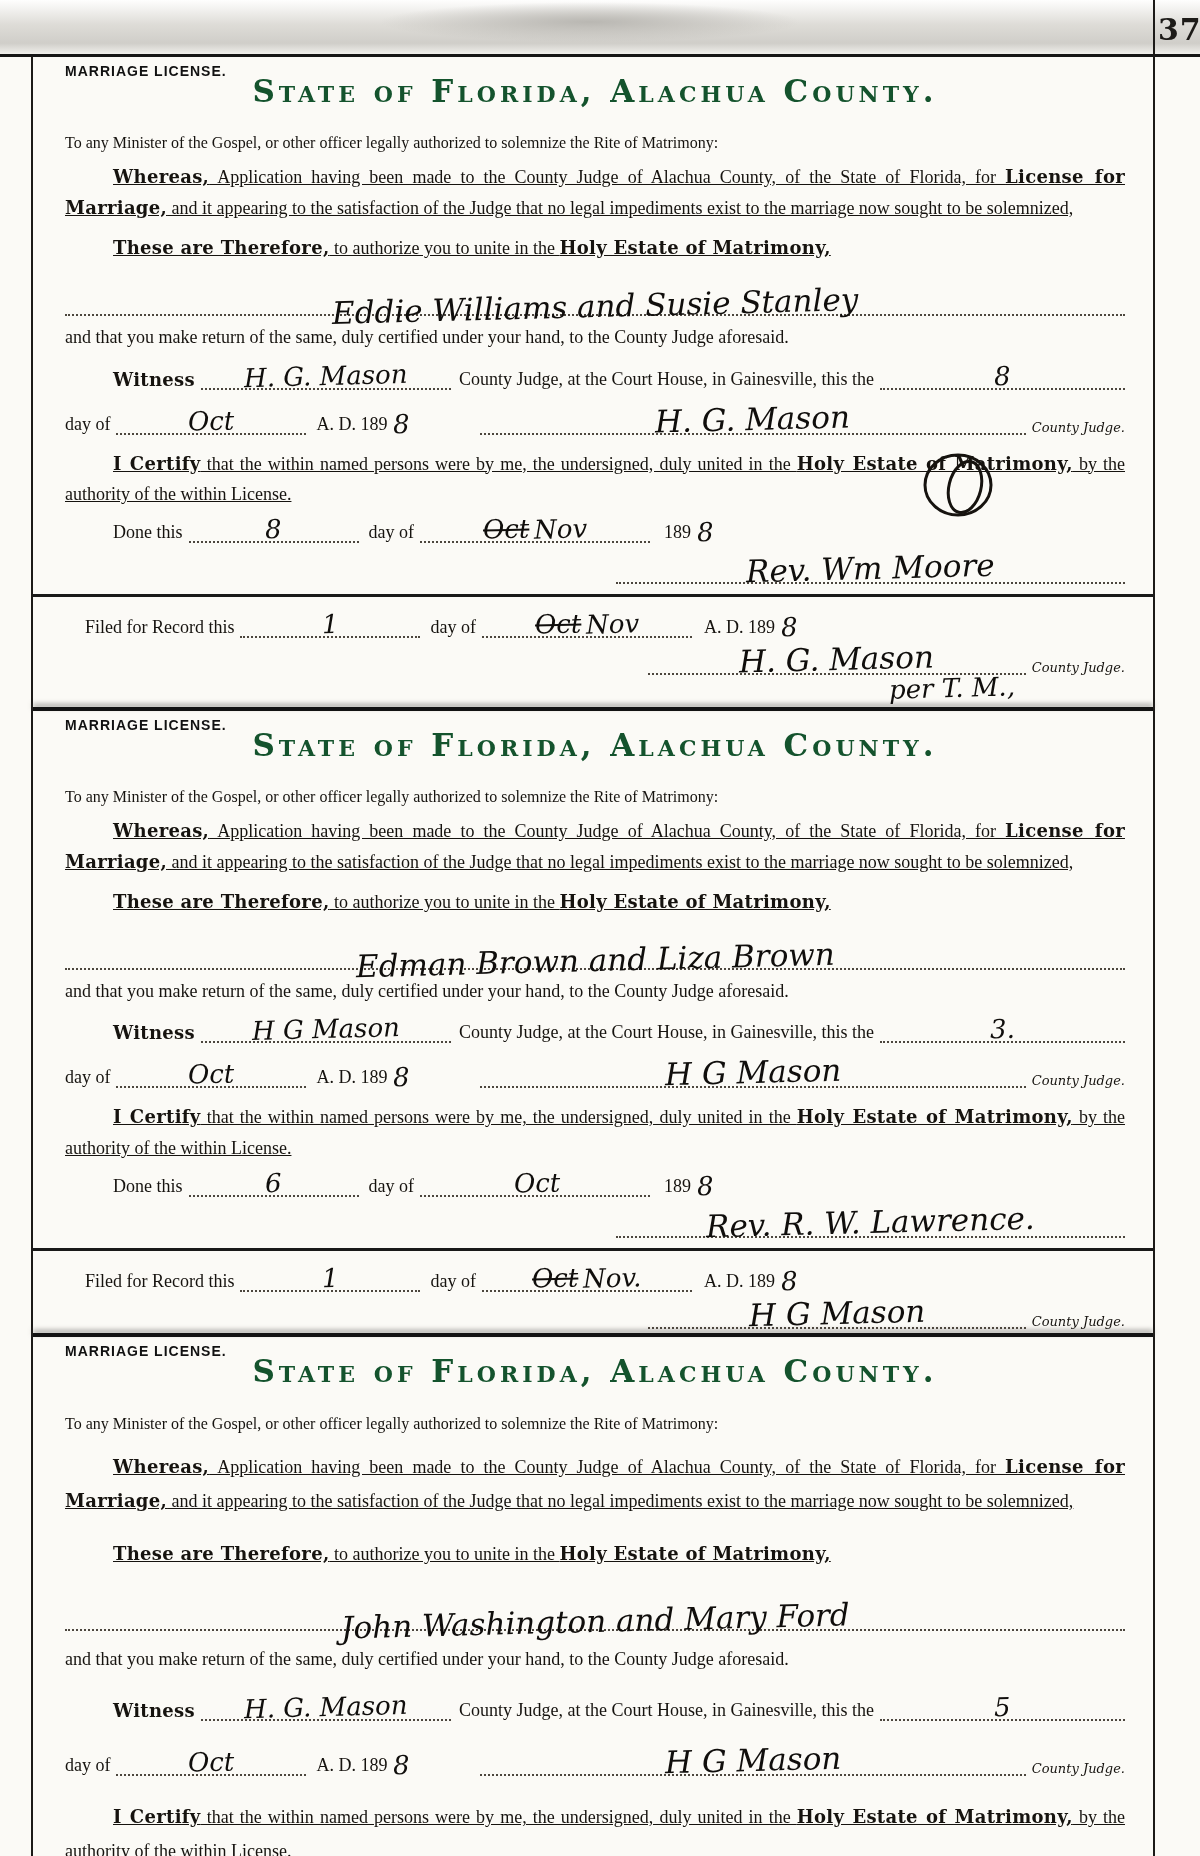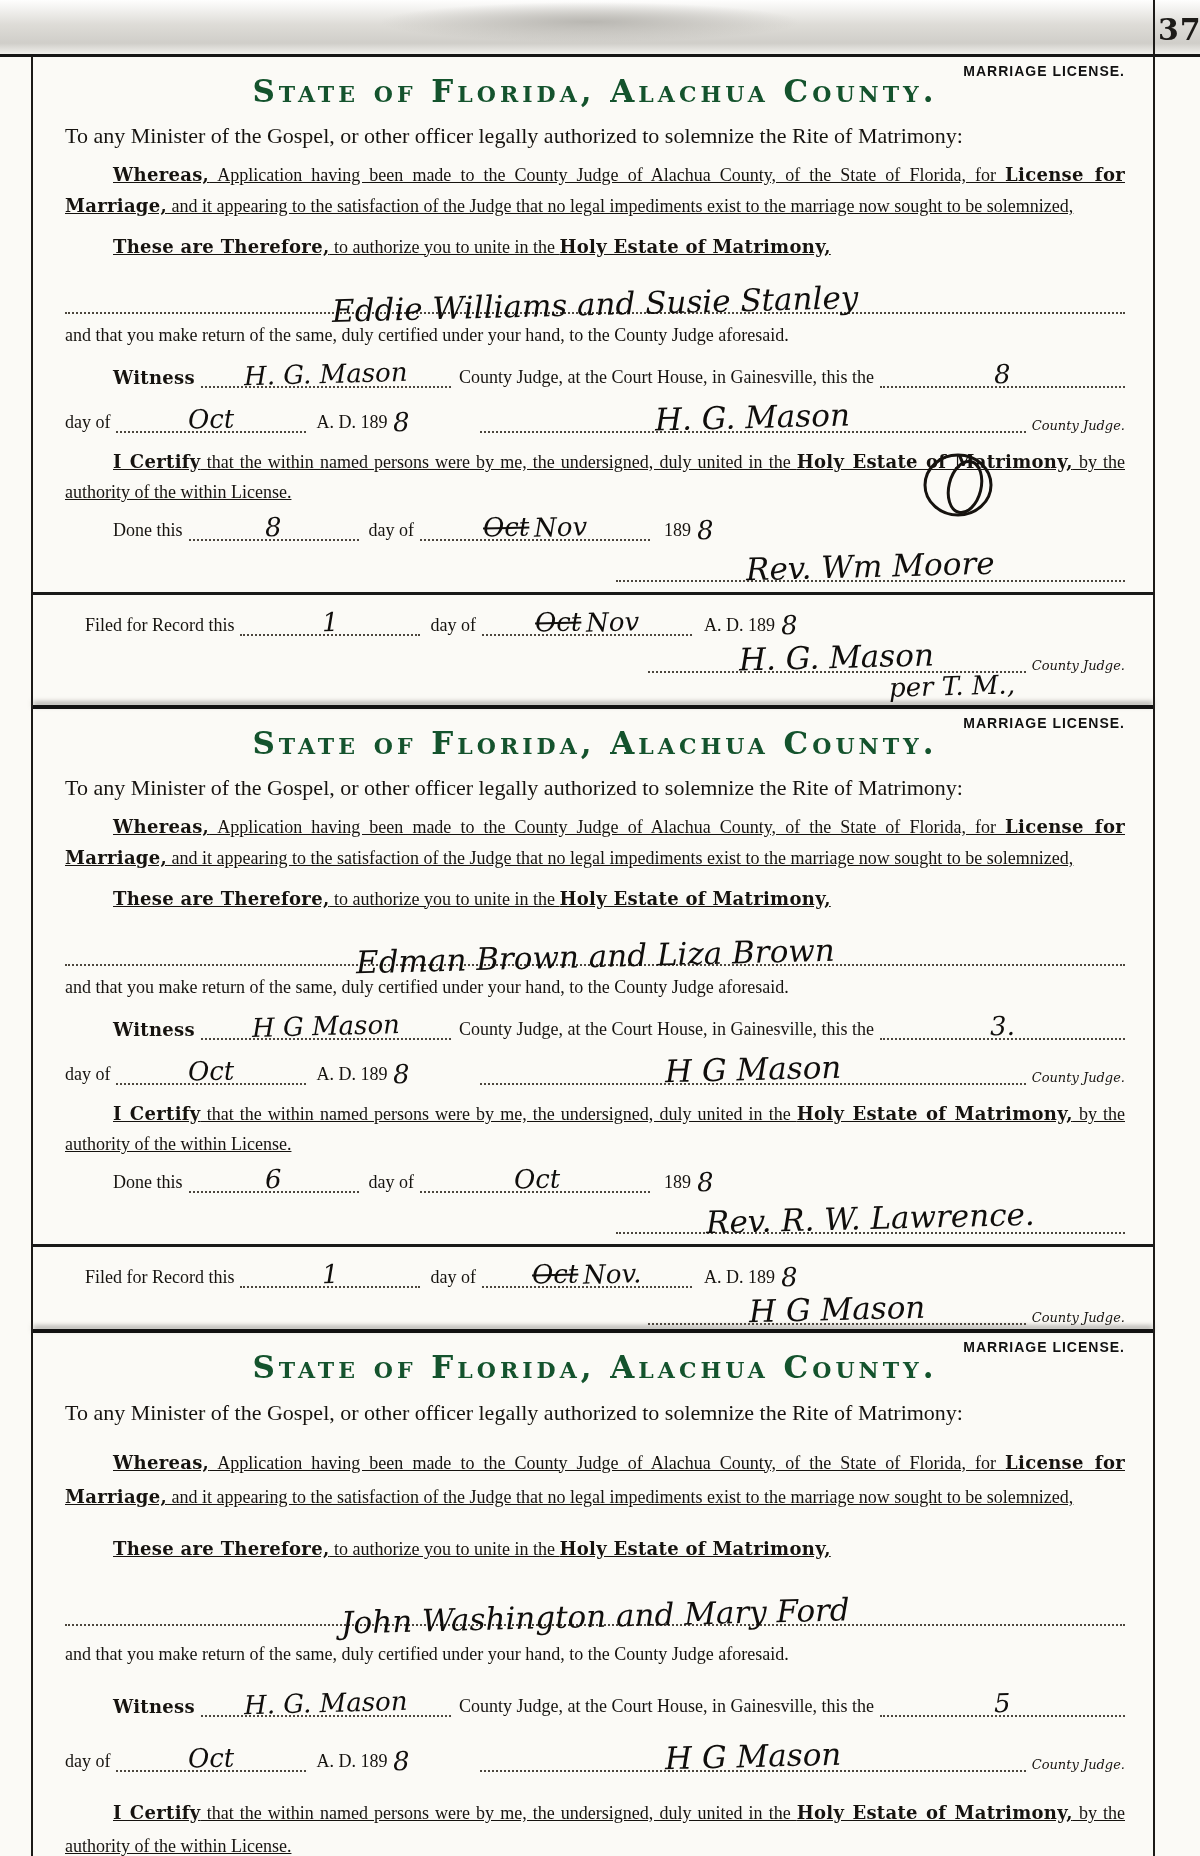--- a/index.html
+++ b/index.html
@@ -17,26 +17,26 @@
   .vline{position:absolute;width:2px;background:#1c1a18;}
   .vline-left{left:31px;top:56px;bottom:0;}
   .vline-right{left:1153px;top:0;bottom:0;}
   .page-number{position:absolute;top:12px;left:1158px;font-weight:bold;
     font-size:30px;letter-spacing:1px;color:#1d1b18;font-family:"DejaVu Serif",serif;}
 
   .content{position:absolute;top:57px;left:33px;width:1120px;}
 
   .license{position:relative;padding:6px 28px 4px 32px;}
   .ml-heading{font-family:"Liberation Sans",sans-serif;font-weight:bold;
-    font-size:14px;letter-spacing:1px;color:#111;text-align:right;}
+    font-size:14px;letter-spacing:1px;color:#111;}
   .title{margin:0;text-align:center;font-weight:600;font-size:31px;
     font-variant:small-caps;letter-spacing:4px;margin-top:-6px;
     font-family:"DejaVu Serif",serif;color:#14532d;}
   .para{margin:0;font-size:18px;line-height:1.7;text-align:justify;}
-  .salutation{margin-top:8px;font-size:22px;}
+  .salutation{margin-top:20px;font-size:16px;}
   .indent{text-indent:48px;text-decoration:underline;}
   .bl{font-family:"DejaVu Serif",serif;font-weight:bold;letter-spacing:.3px;}
   .mt6{margin-top:6px;} .mt10{margin-top:10px;} .mt14{margin-top:14px;}
 
   .hw{font-family:"DejaVu Serif",serif;font-style:italic;color:#100e0c;
     white-space:nowrap;display:inline-block;transform:rotate(-1.5deg);}
   .hw-lg{font-size:31px;} .hw-md{font-size:26px;}
   .struck{text-decoration:line-through;text-decoration-thickness:2px;}
 
   .row{display:flex;align-items:flex-end;font-size:18px;}

